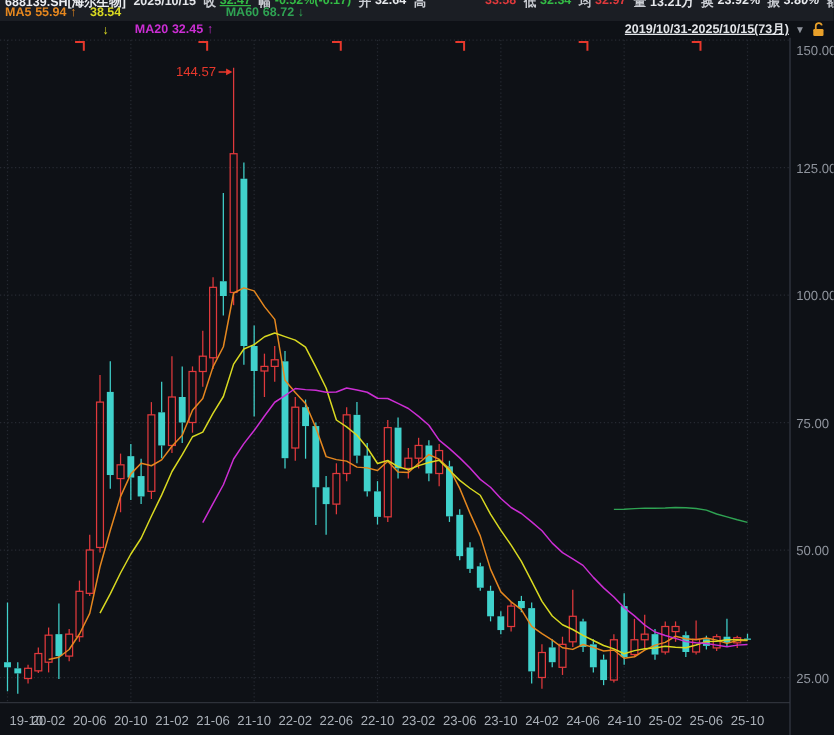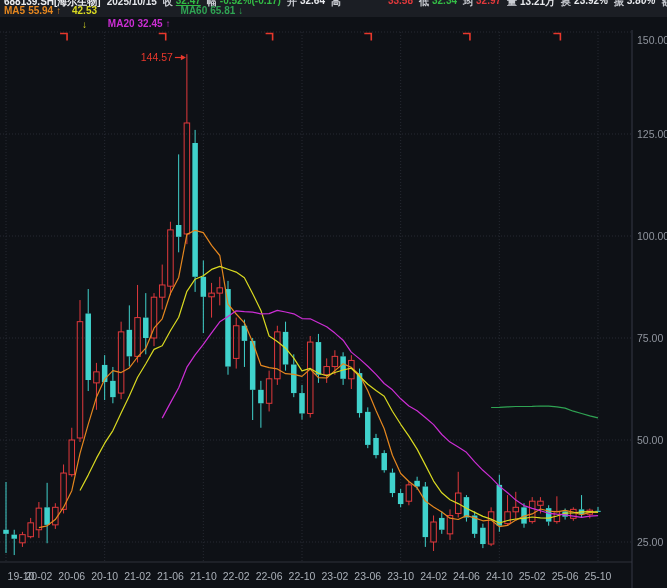--- a/index.html
+++ b/index.html
@@ -90,34 +90,44 @@
 
 <div class="hdr2">
   <div id="ma-legend">
       <span class="ma-item" style="color: rgb(229, 135, 31);">
         <span>MA5</span>
         <span>55.94</span>
         <span>↑</span>
       </span>
       <span class="ma-item" style="color: rgb(217, 217, 33); flex-direction: column;">
         <span>MA10</span>
-        <span>42.53</span>
+        <span>38.54</span>
         <span>↓</span>
       </span>
       <span class="ma-item" style="color: rgb(204, 46, 212); margin-top: 26px;">
         <span>MA20</span>
         <span>32.45</span>
         <span>↑</span>
       </span>
       <span class="ma-item" style="color: rgb(47, 163, 83);">
         <span>MA60</span>
-        <span>65.81</span>
+        <span>68.72</span>
         <span>↓</span>
       </span>
     </div>
+  <div class="range-wrap">
+    <span class="range-text">2019/10/31-2025/10/15(73月)</span>
+    <span class="dd-icon">▼</span>
+    <span class="lock-wrap">
+      <svg width="12" height="13" viewBox="0 0 12 13">
+        <path d="M3.6 6.2 V4.1 A2.5 2.5 0 0 1 8.5 3.3" fill="none" stroke="#e8a02a" stroke-width="1.4"></path>
+        <rect x="1.6" y="6.2" width="8.2" height="5.6" rx="1" fill="#e8a02a"></rect>
+      </svg>
+    </span>
+  </div>
 </div>
 
 <svg id="chart" width="667" height="558" viewBox="0 0 667 558">
     <g>
       <line x1="0" y1="2" x2="632" y2="2" stroke="#262a32" stroke-dasharray="1,2"></line>
       <line x1="0" y1="104" x2="632" y2="104" stroke="#262a32" stroke-dasharray="1,2"></line>
       <line x1="0" y1="206" x2="632" y2="206" stroke="#262a32" stroke-dasharray="1,2"></line>
       <line x1="0" y1="308" x2="632" y2="308" stroke="#262a32" stroke-dasharray="1,2"></line>
       <line x1="0" y1="410" x2="632" y2="410" stroke="#262a32" stroke-dasharray="1,2"></line>
       <line x1="0" y1="512" x2="632" y2="512" stroke="#262a32" stroke-dasharray="1,2"></line>

